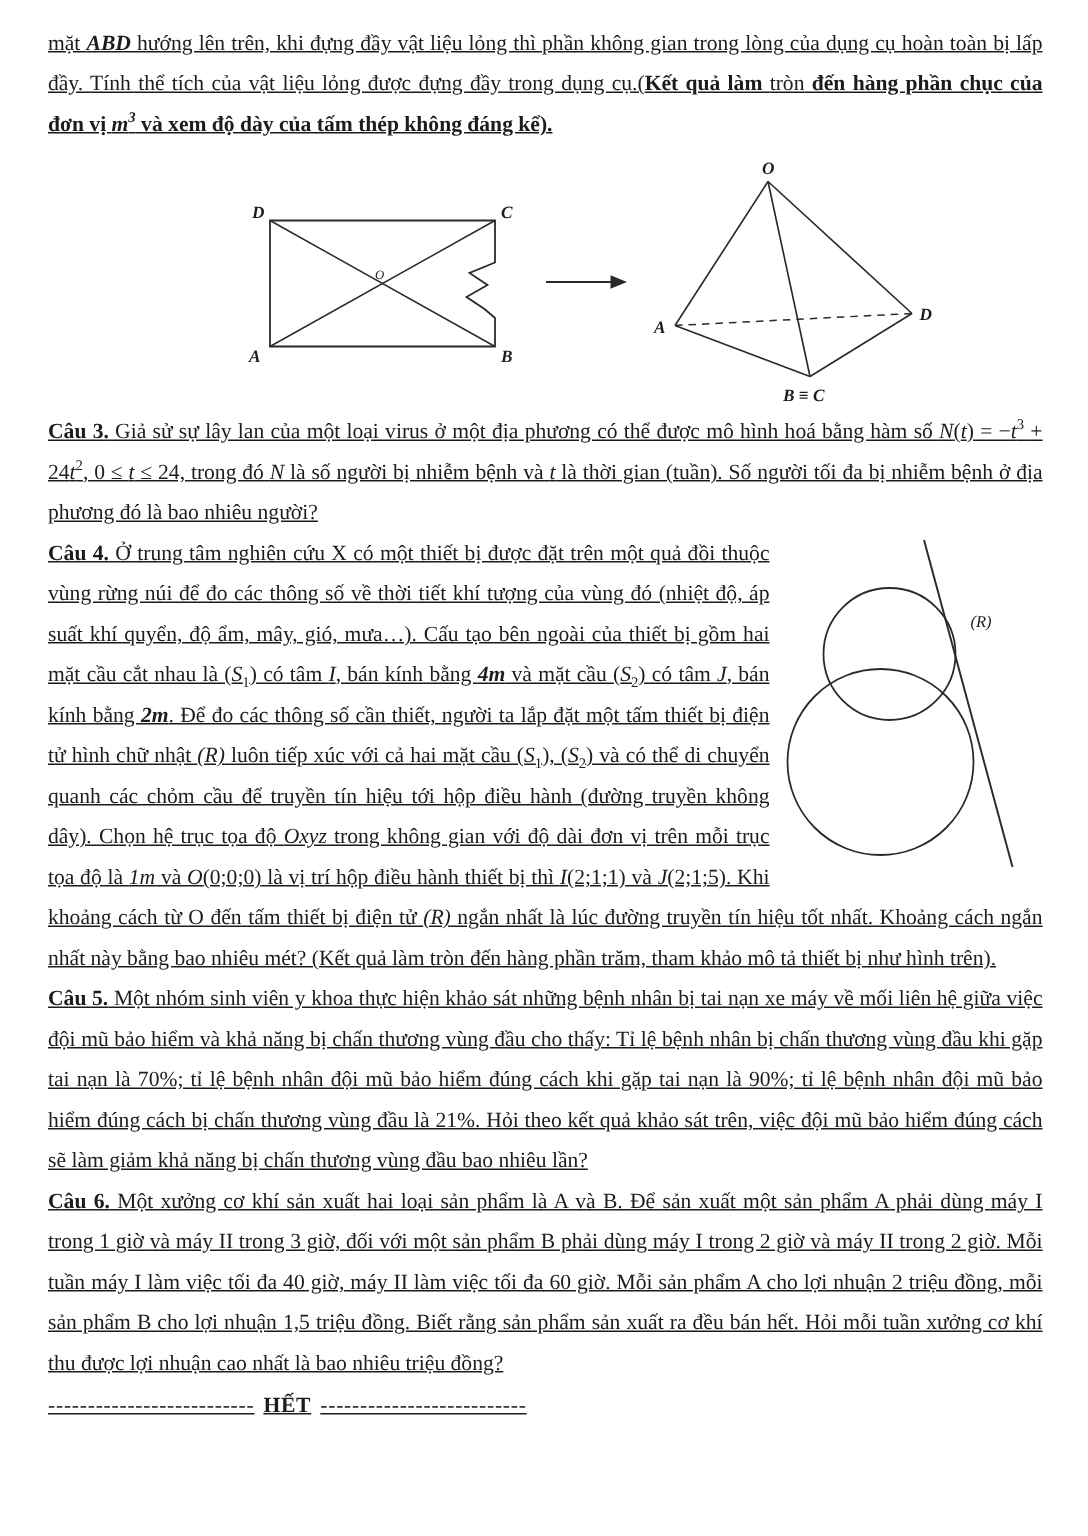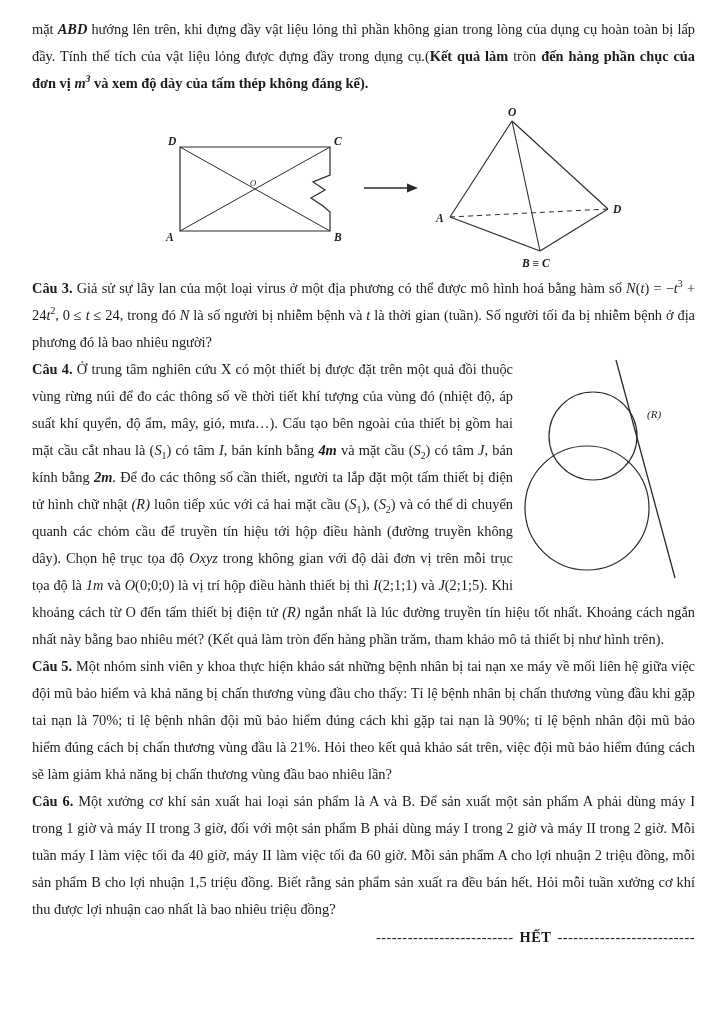--- a/index.html
+++ b/index.html
@@ -13,20 +13,21 @@
   .page {
     box-sizing: border-box;
     width: 725px;
     height: 1024px;
     padding: 16px 30px 0 32px;
     font-family: "Liberation Serif", "DejaVu Serif", serif;
     font-size: 14.4px;
     line-height: 27px;
     color: #1c1c1c;
     background: #ffffff;
+    text-decoration: underline;
   }
   .para {
     margin: 0;
     text-align: justify;
   }
   sup, sub { font-size: 0.68em; line-height: 0; }
   .figure-row {
     display: flex;
     align-items: center;
     gap: 14px;
@@ -40,21 +41,21 @@
   }
   svg { display: block; }
   svg text {
     font-family: "Liberation Serif", "DejaVu Serif", serif;
   }
   .vlabel { font-weight: bold; font-style: italic; font-size: 11.5px; fill: #1c1c1c; }
   .olabel { font-style: italic; font-size: 8.5px; fill: #1c1c1c; }
   .rlabel { font-style: italic; font-size: 11px; fill: #1c1c1c; }
   .footer-line {
     clear: both;
-    text-align: right;
+    text-align: left;
     margin-top: 1px;
     letter-spacing: 0.5px;
   }
   .footer-line .het { font-weight: bold; padding: 0 6px; }
 </style>
 </head>
 <body>
 
 <div class="page">
 

